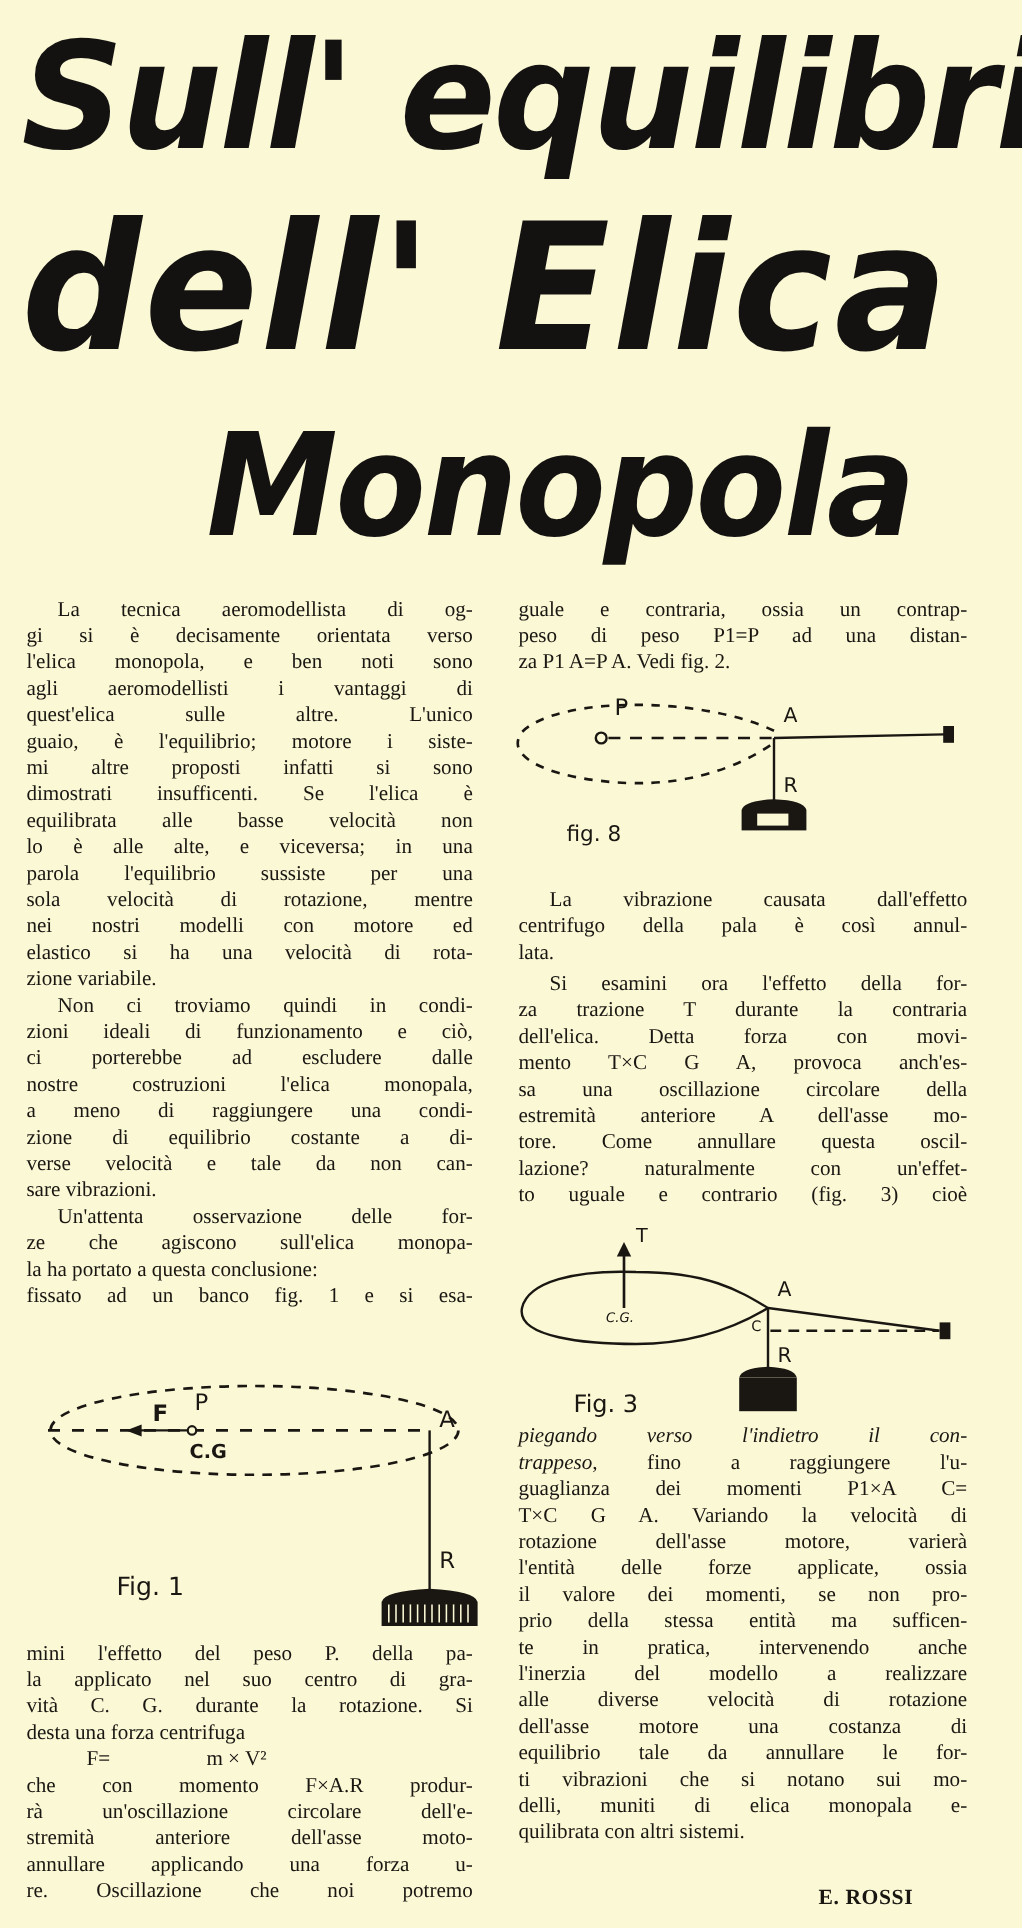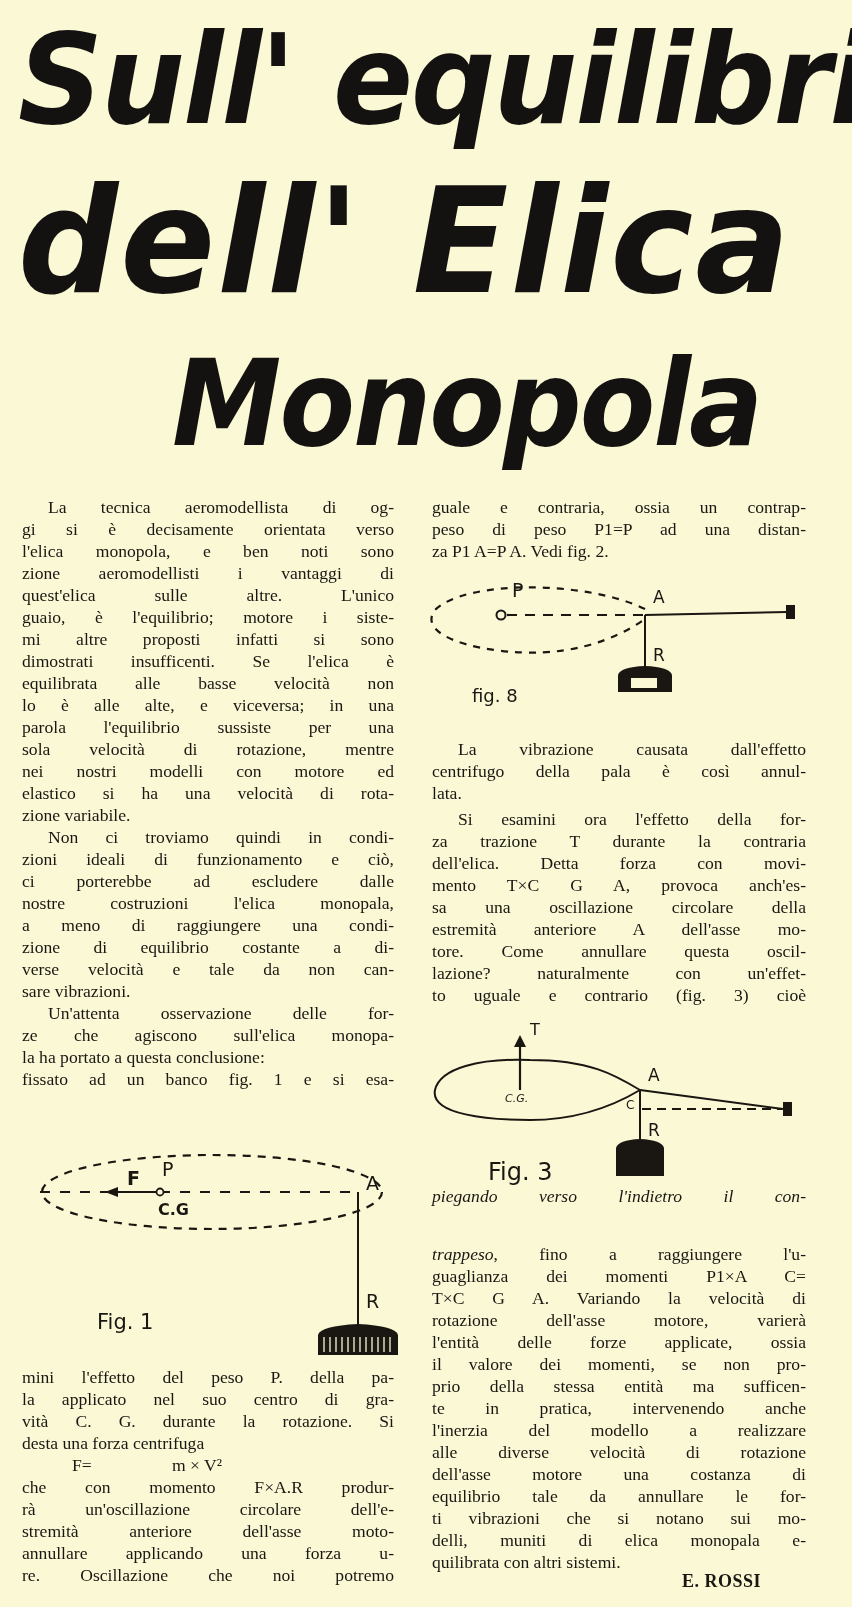--- a/index.html
+++ b/index.html
@@ -46,21 +46,21 @@
 
 <div class="title" id="t1">Sull' equilibrio</div>
 <div class="title" id="t2">dell' Elica</div>
 <div class="title" id="t3">Monopola</div>
 
 <div class="col" style="left:22px; top:496px; width:372px;">
   <div>
       <span class="line indent">La tecnica aeromodellista di og-</span>
       <span class="line">gi si è decisamente orientata verso</span>
       <span class="line">l'elica monopola, e ben noti sono</span>
-      <span class="line">zione aeromodellisti i vantaggi di</span>
+      <span class="line">agli aeromodellisti i vantaggi di</span>
       <span class="line">quest'elica sulle altre. L'unico</span>
       <span class="line">guaio, è l'equilibrio; motore i siste-</span>
       <span class="line">mi altre proposti infatti si sono</span>
       <span class="line">dimostrati insufficenti. Se l'elica è</span>
       <span class="line">equilibrata alle basse velocità non</span>
       <span class="line">lo è alle alte, e viceversa; in una</span>
       <span class="line">parola l'equilibrio sussiste per una</span>
       <span class="line">sola velocità di rotazione, mentre</span>
       <span class="line">nei nostri modelli con motore ed</span>
       <span class="line">elastico si ha una velocità di rota-</span>
@@ -200,28 +200,28 @@
     <line x1="212" y1="89" x2="352" y2="89" stroke="#1a1712" stroke-width="2" stroke-dasharray="9,6"></line>
     <line x1="210" y1="70" x2="210" y2="120" stroke="#1a1712" stroke-width="2"></line>
     <path d="M186,128 Q188,120 210,119 Q232,120 234,128 Z" fill="#1a1712"></path>
     <rect x="186" y="128" width="48" height="28" fill="#1a1712"></rect>
   </svg>
   <div class="figlabel" style="left:100px; top:0px; font-size:16px;">T</div>
   <div class="figlabel" style="left:75px; top:72px; font-size:11px;font-style:italic;">C.G.</div>
   <div class="figlabel" style="left:218px; top:45px; font-size:17px;">A</div>
   <div class="figlabel" style="left:196px; top:78px; font-size:12px;">C</div>
   <div class="figlabel" style="left:218px; top:100px; font-size:17px;">R</div>
-  <div class="figlabel" style="left:58px; top:138px; font-size:24px;">Fig. 3</div>
+  <div class="figlabel" style="left:48px; top:138px; font-size:20px;">Fig. 3</div>
 </div>
 
 <div class="col" style="left:432px; top:1185px; width:374px;">
   <span class="line">
     <span class="i">piegando verso l'indietro il con-</span>
   </span>
-  <span class="line" style="text-align-last:justify;margin-top:36px;">
+  <span class="line" style="text-align-last:justify;">
     <span class="i">trappeso</span><span>, fino a raggiungere l'u-</span>
   </span>
   <div>
       <span class="line">guaglianza dei momenti P1×A C=</span>
       <span class="line">T×C G A. Variando la velocità di</span>
       <span class="line">rotazione dell'asse motore, varierà</span>
       <span class="line">l'entità delle forze applicate, ossia</span>
       <span class="line">il valore dei momenti, se non pro-</span>
       <span class="line">prio della stessa entità ma sufficen-</span>
       <span class="line">te in pratica, intervenendo anche</span>

